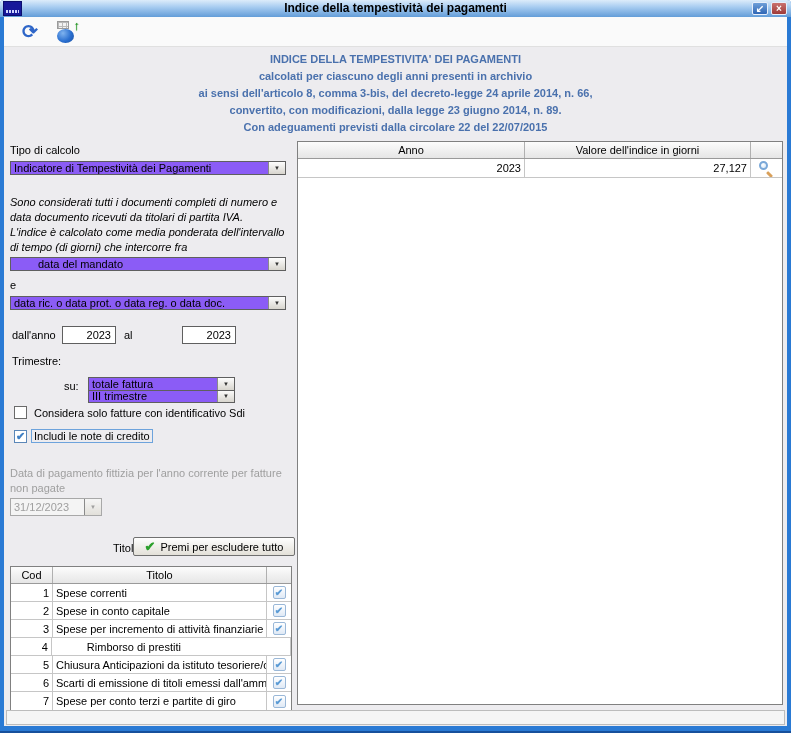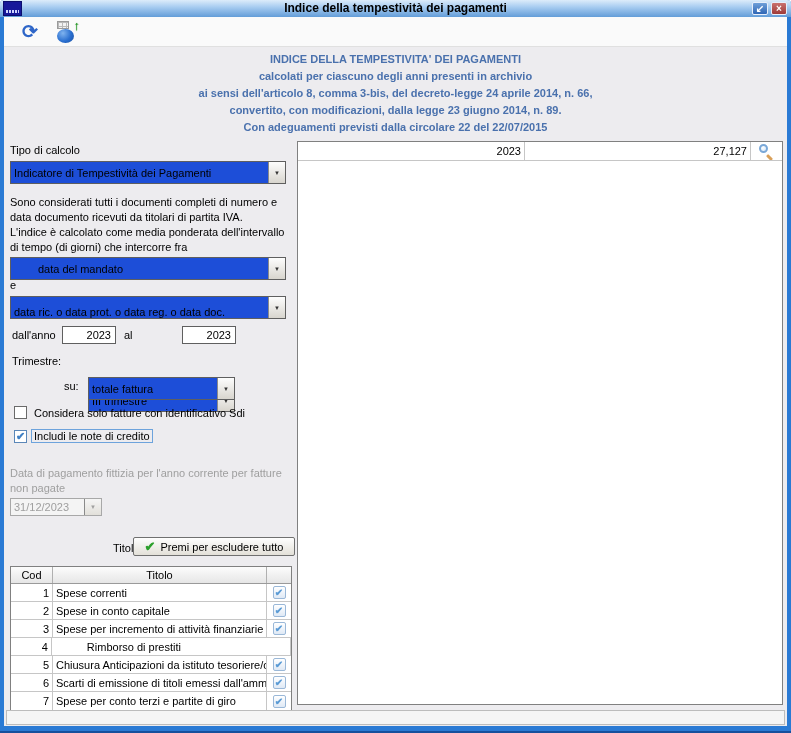--- a/index.html
+++ b/index.html
@@ -78,21 +78,21 @@
 
   
   .header-block {
     position: absolute; left: 0; right: 0; top: 34px; text-align: center;
     color: #4a71ad; font-weight: bold; font-size: 11px; line-height: 17px;
   }
 
   
   .label { position: absolute; white-space: nowrap; }
   .combo {
-    position: absolute; height: 23px; background: #1d4ed8;
+    position: absolute; height: 14px; background: #8b5cf6;
     border: 1px solid #5f5f5f; display: flex; align-items: center;
   }
   .combo .combo-text {
     flex: 1; padding: 0 3px; white-space: nowrap; overflow: hidden;
   }
   .combo .combo-btn {
     width: 17px; align-self: stretch; border-left: 1px solid #8a8a8a;
     background: linear-gradient(to bottom, #fdfdfd, #d8d5ce);
     display: flex; align-items: center; justify-content: center;
     font-size: 6px; color: #333; cursor: pointer;
@@ -210,21 +210,21 @@
 
     <div class="label" style="left:6px; top:127px;">Tipo di calcolo</div>
 
     <div class="combo" style="left:6px; top:144px; width:276px;">
       <span class="combo-text">Indicatore di Tempestività dei Pagamenti</span>
       <span class="combo-btn">
           <span>▼</span>
         </span>
     </div>
 
-    <div class="label" style="left:6px; top:178px; width:284px; white-space:pre-line; line-height:15px;">Sono considerati tutti i documenti completi di numero e data documento ricevuti da titolari di partita IVA.
+    <div class="label" style="left:6px; top:178px; width:284px; white-space:pre-line; line-height:15px;font-style:italic;">Sono considerati tutti i documenti completi di numero e data documento ricevuti da titolari di partita IVA.
 L'indice è calcolato come media ponderata dell'intervallo di tempo (di giorni) che intercorre fra</div>
 
     <div class="combo" style="left:6px; top:240px; width:276px;padding-left:24px;">
       <span class="combo-text">data del mandato</span>
       <span class="combo-btn">
           <span>▼</span>
         </span>
     </div>
 
     <div class="label" style="left:6px; top:262px;">e</div>
@@ -345,20 +345,25 @@
         <div class="gc" style="width:214px;">Spese per conto terzi e partite di giro</div>
         <div class="gc chk" style="flex:1; border-right:none;">
             <span class="row-check">
               <span>✔</span>
             </span>
           </div>
       </div>
     </div>
 
     <div class="grid-table" style="left:293px; top:124px; width:486px; height:564px;">
+      <div class="grid-header">
+        <div class="hc" style="width:227px;">Anno</div>
+        <div class="hc" style="width:226px;">Valore dell'indice in giorni</div>
+        <div class="hc" style="flex:1; border-right:none;"></div>
+      </div>
       <div class="grid-row" style="height:19px;">
         <div class="gc num" style="width:227px;">2023</div>
         <div class="gc num" style="width:226px;">27,127</div>
         <div class="gc chk" style="flex:1; border-right:none;">
           <span class="magnifier">
             <span class="lens"></span>
               <span class="handle"></span>
           </span>
         </div>
       </div>

